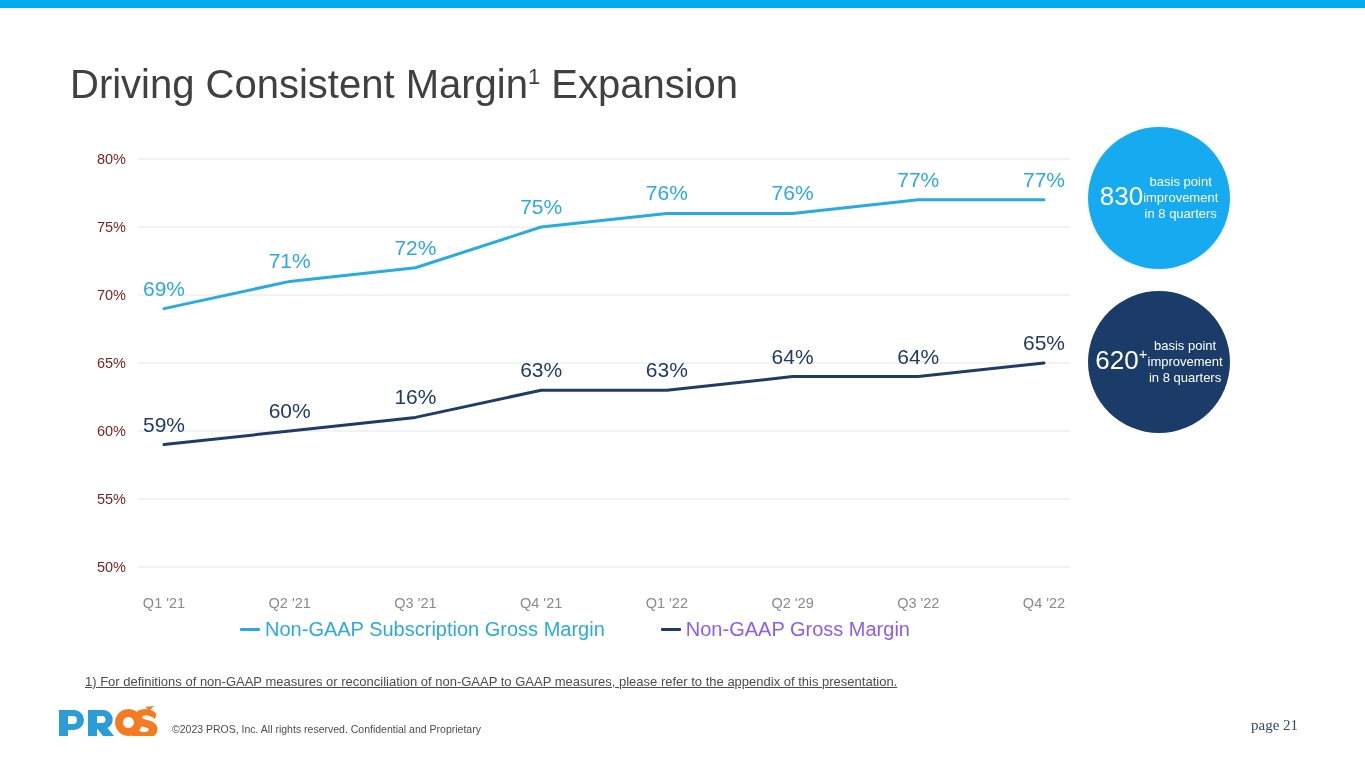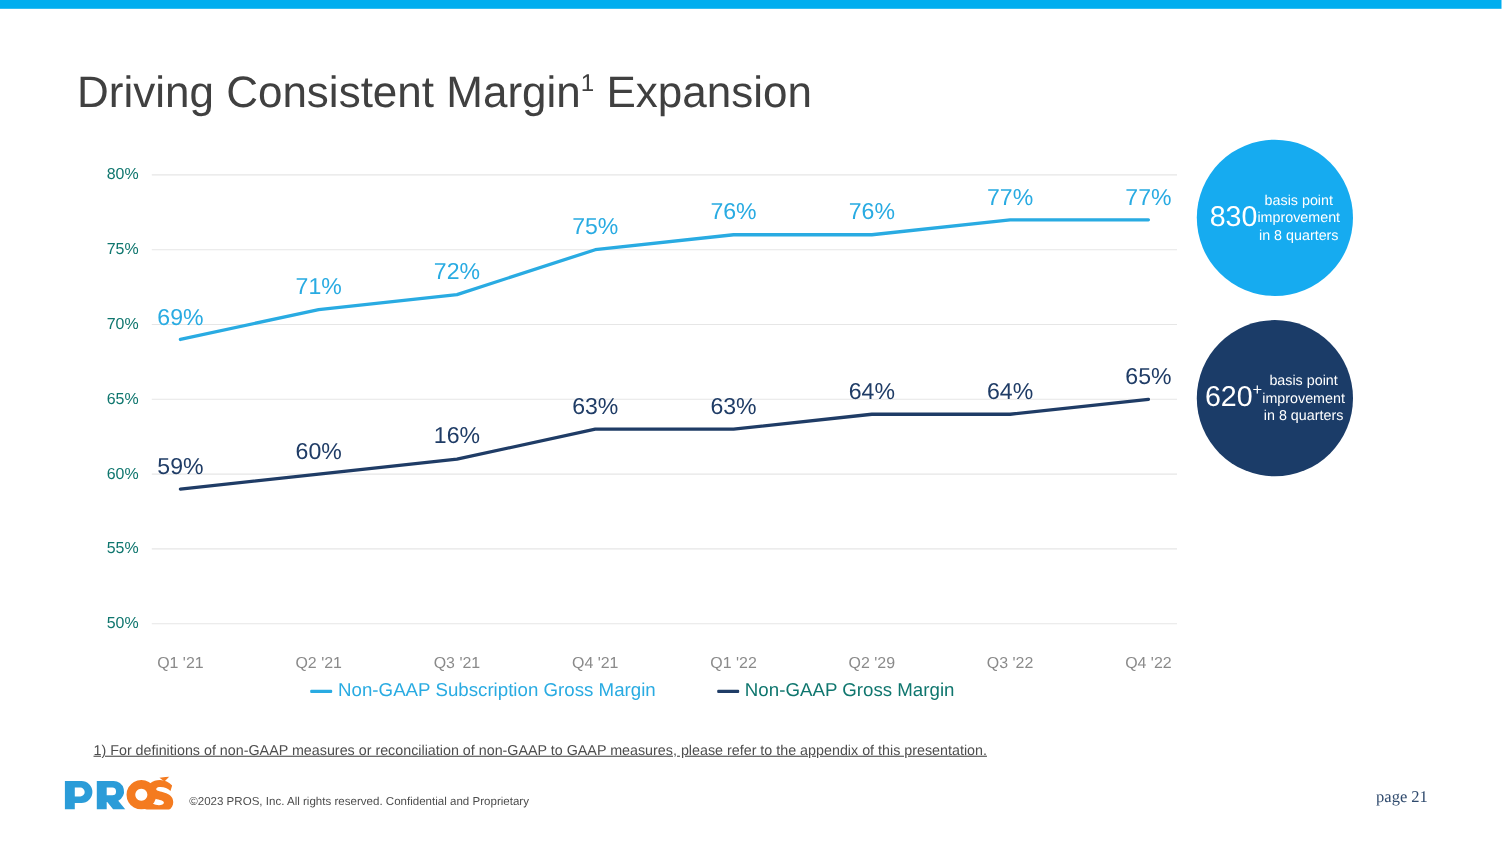--- a/index.html
+++ b/index.html
@@ -53,21 +53,21 @@
     height: 500px;
   }
   .chart-svg {
     position: absolute;
     left: 0;
     top: 0;
   }
   .ylabel {
     position: absolute;
     font-size: 14.5px;
-    color: #0f766e;
+    color: #7f1d1d;
     text-align: right;
     width: 56px;
     left: 0px;
     transform: translateY(-50%);
   }
   .xlabel {
     position: absolute;
     font-size: 14.5px;
     color: #8a8a8a;
     text-align: center;
@@ -92,32 +92,32 @@
     width: 1010px;
     display: flex;
     justify-content: center;
     align-items: center;
     gap: 56px;
   }
   .legend-item {
     display: flex;
     align-items: center;
     gap: 5px;
-    font-size: 17px;
+    font-size: 20px;
   }
   .legend-swatch {
     display: inline-block;
     width: 20px;
     height: 3px;
     border-radius: 1px;
   }
   .legend-item.top .legend-swatch { background: #29ABE2; }
   .legend-item.bot .legend-swatch { background: #1F3C66; }
   .legend-item.top .legend-text { color: #29ABE2; }
-  .legend-item.bot .legend-text { color: #0f766e; }
+  .legend-item.bot .legend-text { color: #8b5cf6; }
 
   
   .badge {
     position: absolute;
     width: 142px;
     height: 142px;
     border-radius: 50%;
     display: flex;
     flex-direction: row;
     align-items: center;

